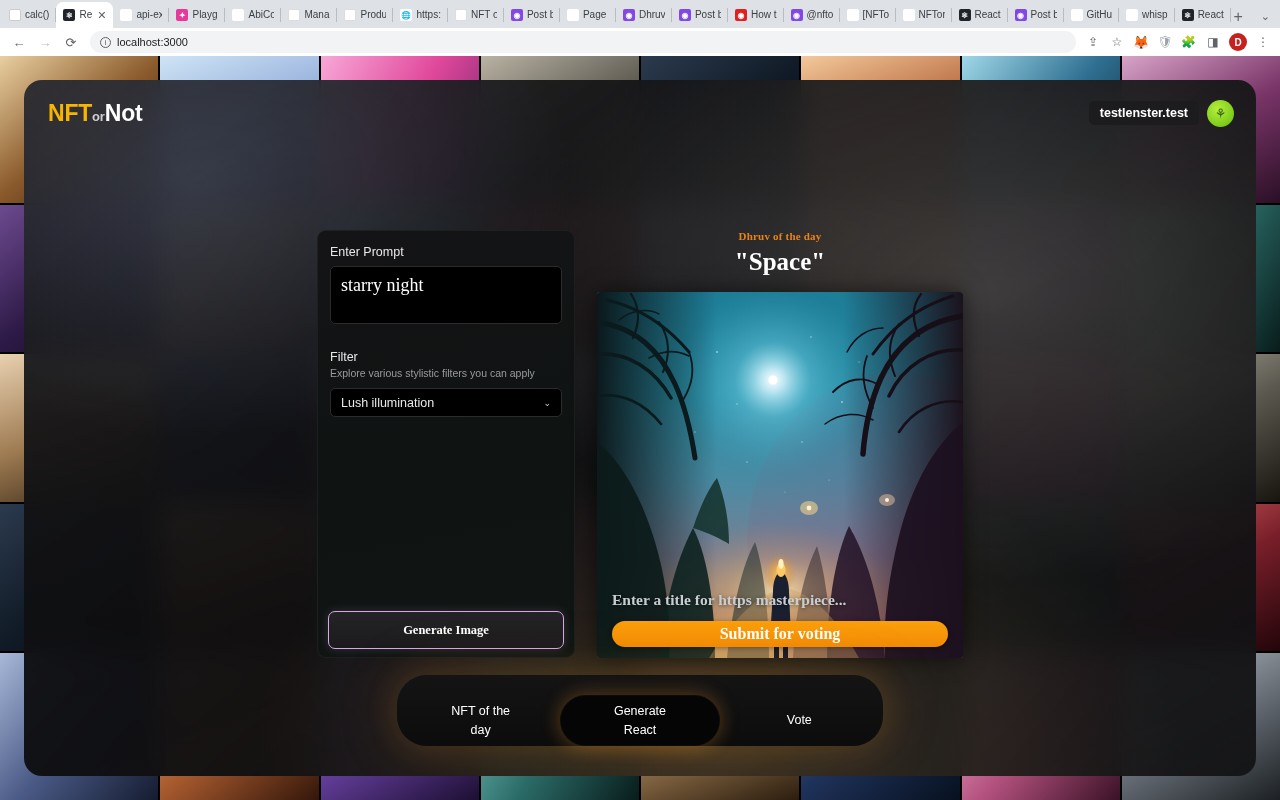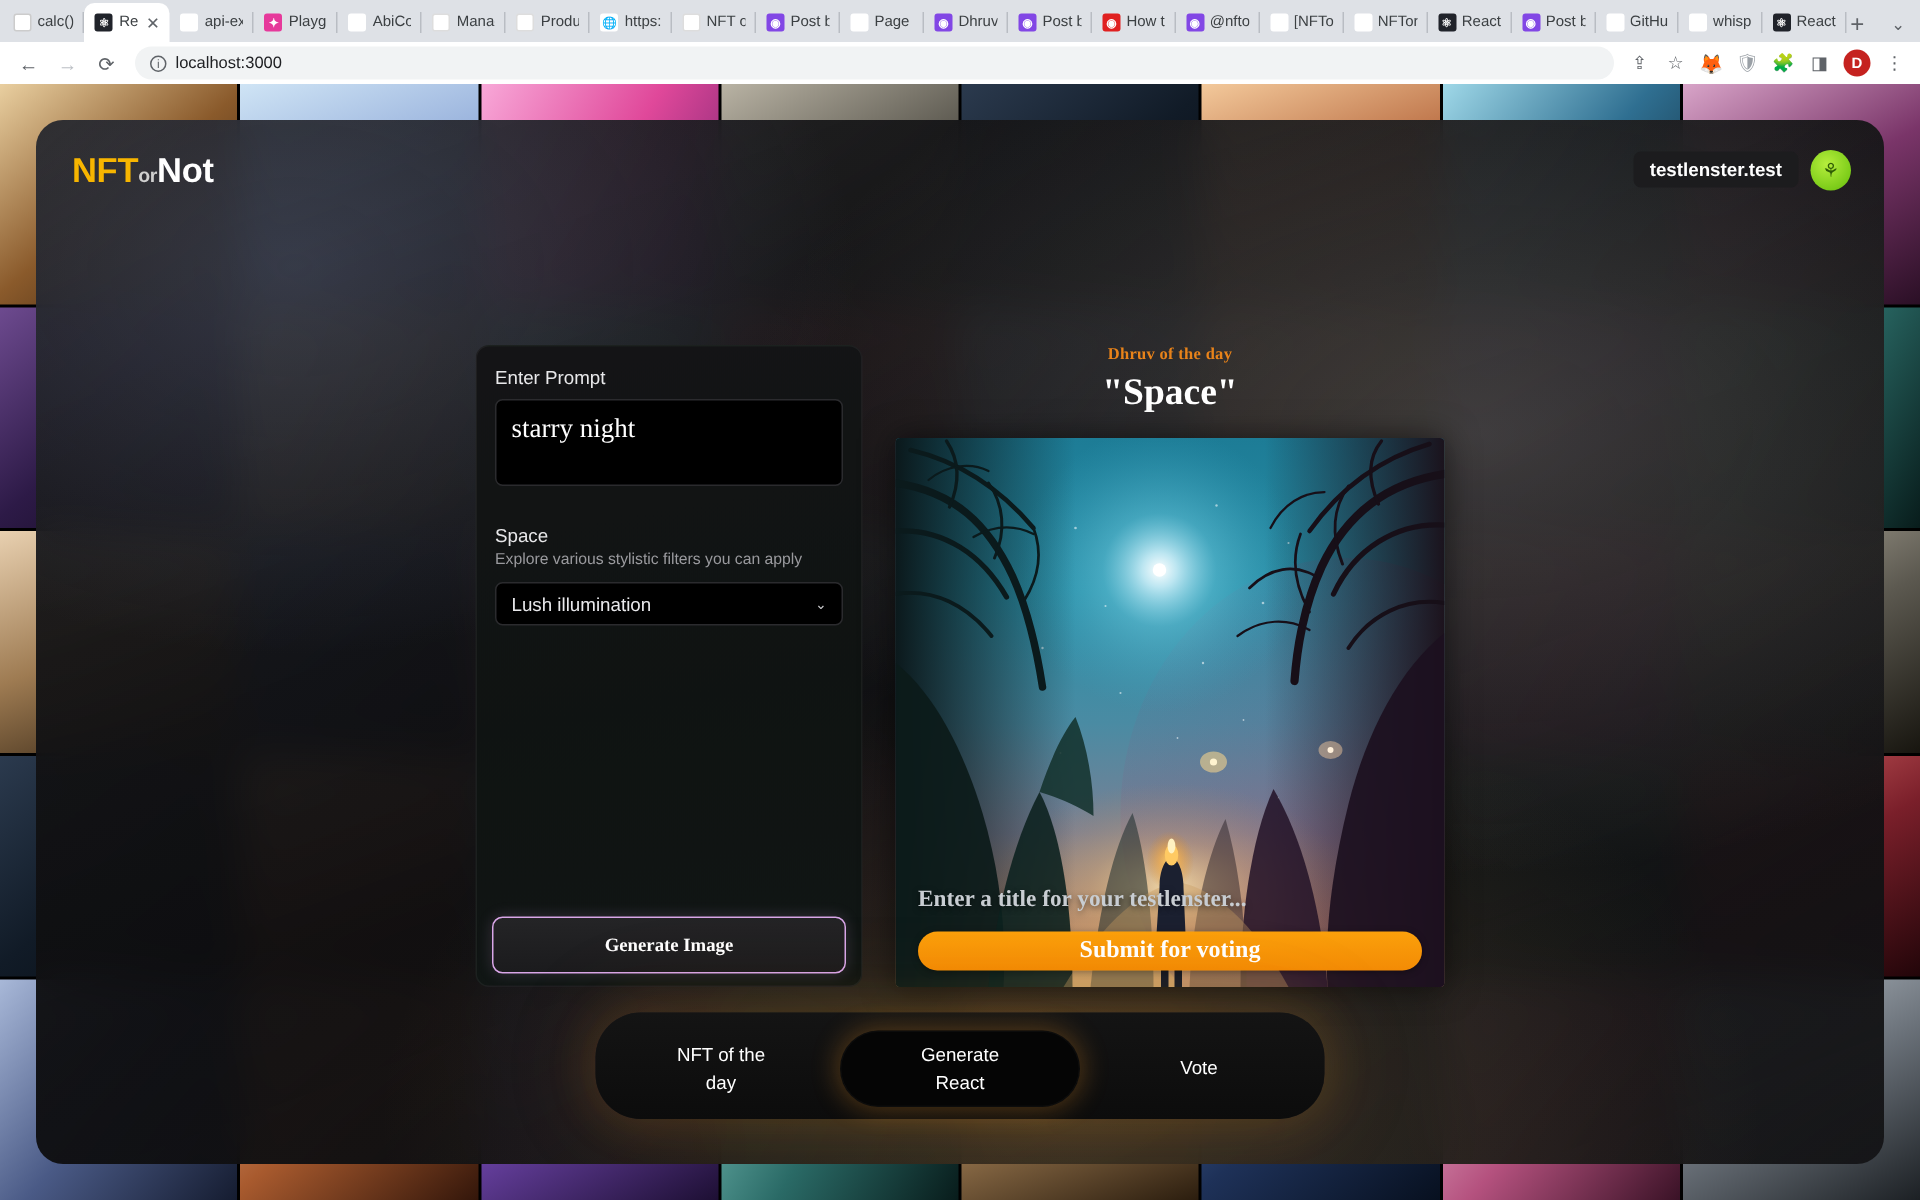--- a/index.html
+++ b/index.html
@@ -221,22 +221,22 @@
     font-family: "Liberation Serif", serif;
     box-shadow: 0 1px 5px rgba(0,0,0,0.35);
   }
 
   
   .bottom-nav {
     position: absolute; left: 50%; transform: translateX(-50%);
     bottom: 30px; width: 486px; height: 71px;
     border-radius: 30px;
     background: linear-gradient(180deg, #141414, #0c0c0c);
-    display: flex; align-items: flex-start; justify-content: space-between;
-    padding: 12px 4px;
+    display: flex; align-items: flex-end; justify-content: space-between;
+    padding: 0 4px;
     box-shadow: 0 0 30px 4px rgba(230,140,30,0.16), 0 0 70px 10px rgba(200,110,20,0.07);
   }
   .nav-item {
     flex: 1 1 0; height: 51px; border-radius: 26px;
     display: flex; flex-direction: column; align-items: center; justify-content: center;
     color: #ffffff; font-size: 12.5px; line-height: 1.45;
     text-align: center;
   }
   .nav-item.active {
     background: #050505;
@@ -425,21 +425,21 @@
         </div>
       </div>
 
       <div class="main-row">
 
         <div class="form-card">
           <div class="field-label">Enter Prompt</div>
           <div class="prompt-box">starry night</div>
 
           <div class="filter-block">
-            <div class="filter-title">Space</div>
+            <div class="filter-title">Filter</div>
             <div class="filter-sub">Explore various stylistic filters you can apply</div>
             <div class="select-box">
               <span>Lush illumination</span>
               <span class="chev">⌄</span>
             </div>
           </div>
 
           <div class="gen-spacer"></div>
           <div class="generate-btn">Generate Image</div>
         </div>
@@ -554,21 +554,21 @@
 
               <ellipse cx="183" cy="282" rx="16" ry="20" fill="url(#lamp)"></ellipse>
               <path d="M176 300 C176 288 180 280 184 280 C188 280 192 288 192 300 L194 346 L173 346 Z" fill="#1b2030"></path>
               <ellipse cx="184" cy="278" rx="4.5" ry="7" fill="#ffca63"></ellipse>
               <ellipse cx="184" cy="272" rx="2.6" ry="5" fill="#fff1c0"></ellipse>
               <rect x="177" y="340" width="5" height="26" fill="#161b27"></rect>
               <rect x="186" y="340" width="5" height="26" fill="#161b27"></rect>
             </svg>
 
             <div class="art-overlay">
-              <div class="title-input">Enter a title for your testlenster...</div>
+              <div class="title-input">Enter a title for https masterpiece...</div>
               <div class="submit-btn">Submit for voting</div>
             </div>
           </div>
         </div>
 
       </div>
 
       <div class="bottom-nav" id="bottom-nav-host">
           <div class="nav-item">
             <span>NFT of the</span>

